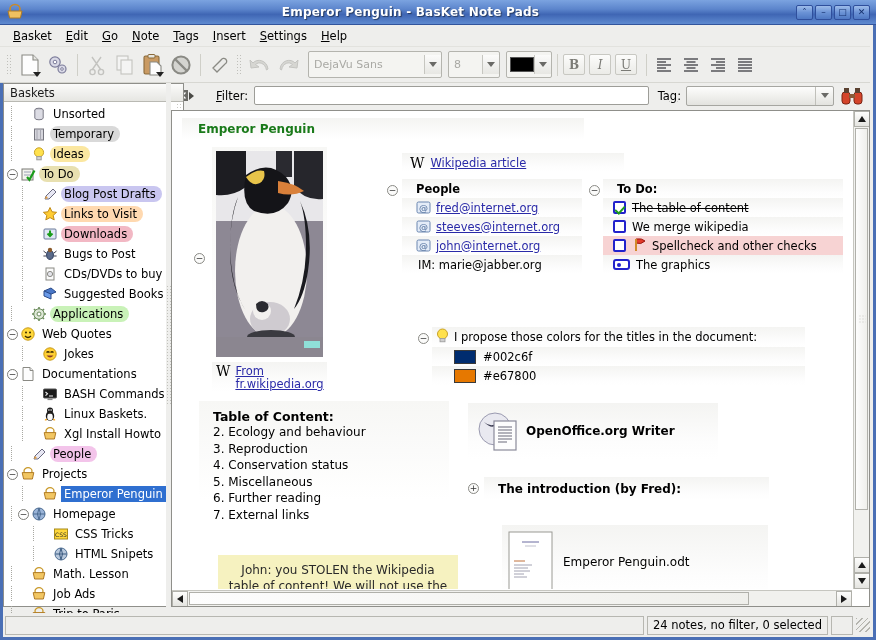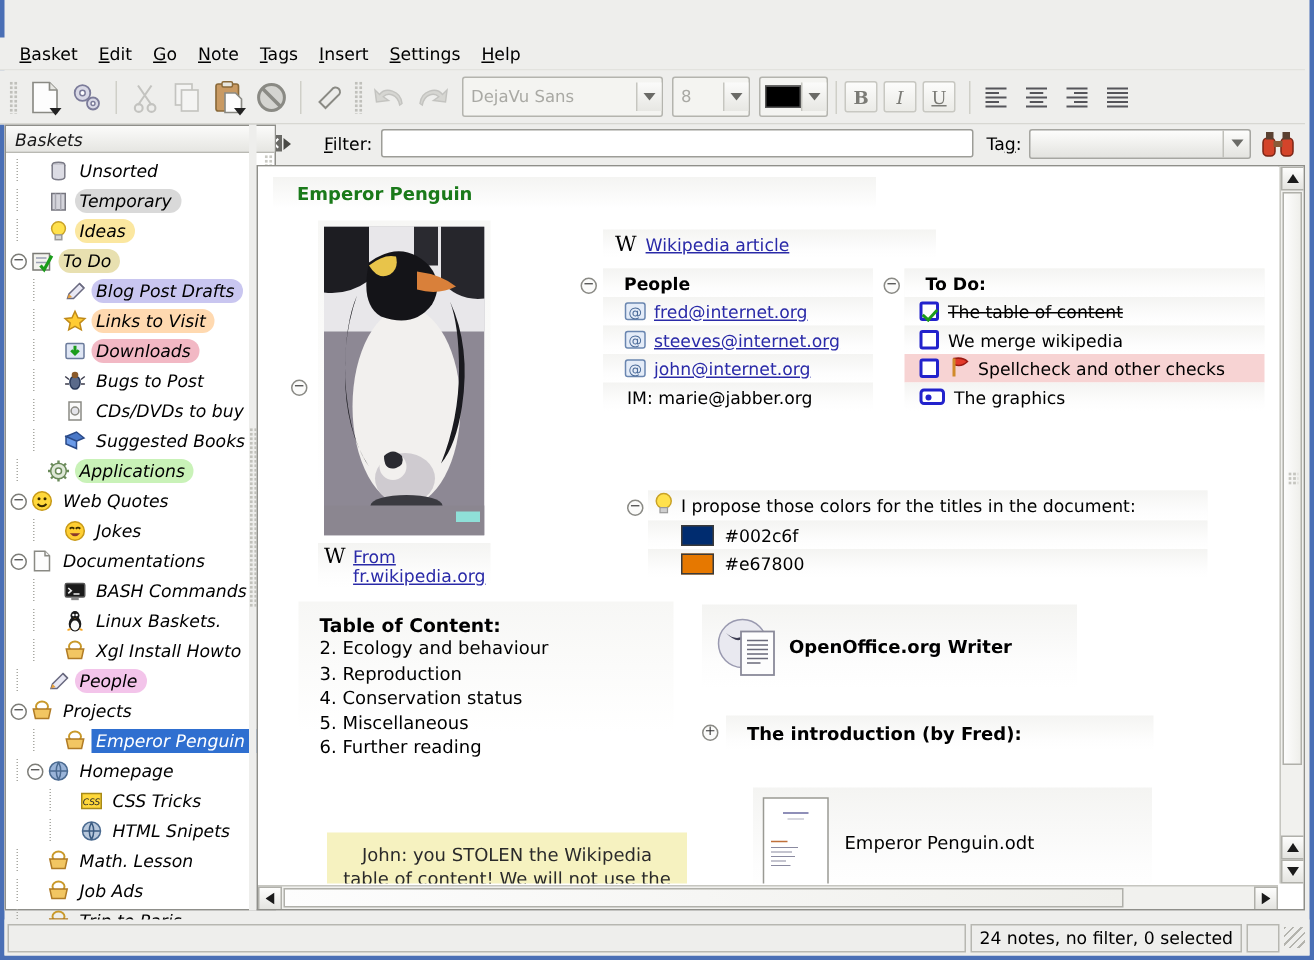--- a/index.html
+++ b/index.html
@@ -116,21 +116,21 @@
   .tag-label { margin: 0 5px 0 9px; font-size: 11.5px; }
   .tag-combo {
     width: 148px; height: 20px; border: 1px solid #a6a6a1; border-radius: 2px;
     background: linear-gradient(180deg,#fdfdfc,#e3e3df);
     display: flex; align-items: center;
   }
 
   
   .baskets-panel {
     position: absolute; left: 3px; top: 83px; width: 181px; height: 524px;
-    background: #ffffff; border: 1px solid #8f8f8a; font-style: italic;
+    background: #ffffff; border: 1px solid #8f8f8a;
   }
   .baskets-header {
     height: 18px; background: linear-gradient(180deg,#fbfbfa,#e6e6e2);
     border-bottom: 1px solid #b9b9b3; display:flex; align-items:center;
     padding-left: 6px; font-size: 11.5px; color: #1a1a1a;
   }
   .tree { padding: 2px 0 0 0; position: relative; }
   .trow {
     height: 20px; display: flex; align-items: center;
     font-size: 11.5px; color: #000; position: relative; white-space: nowrap;
@@ -252,20 +252,35 @@
     background-image: repeating-linear-gradient(135deg,#b4b4ae 0 1px, transparent 1px 4px);
   }
 </style>
 </head>
 <body>
 
 <div id="app">
 
   <div class="win-frame"></div>
 
+  <div class="titlebar">
+    <div class="title-icon">
+      <svg width="20" height="18" viewBox="0 0 20 18">
+        <ellipse cx="10" cy="6" rx="5" ry="4.5" fill="none" stroke="#c98a2a" stroke-width="1.6"></ellipse>
+        <path d="M3 8 h14 l-1.6 7 h-10.8 z" fill="#f0c060" stroke="#b07b25" stroke-width="1"></path>
+      </svg>
+    </div>
+    <div class="title-text">Emperor Penguin - BasKet Note Pads</div>
+    <div class="title-buttons">
+      <div class="tbtn">˄</div>
+      <div class="tbtn">–</div>
+      <div class="tbtn">□</div>
+      <div class="tbtn">✕</div>
+    </div>
+  </div>
 
   <div class="menubar" id="menubar">
       <div class="menu-item"><u>B</u>asket</div>
       <div class="menu-item"><u>E</u>dit</div>
       <div class="menu-item"><u>G</u>o</div>
       <div class="menu-item"><u>N</u>ote</div>
       <div class="menu-item"><u>T</u>ags</div>
       <div class="menu-item"><u>I</u>nsert</div>
       <div class="menu-item"><u>S</u>ettings</div>
       <div class="menu-item"><u>H</u>elp</div>
@@ -823,20 +838,21 @@
       </div>
 
       <div class="note toc-note" style="left:27px; top:290px; width:250px;">
         <b>Table of Content:</b>
         <div id="toc-items">
             <div>2. Ecology and behaviour</div>
             <div>3. Reproduction</div>
             <div>4. Conservation status</div>
             <div>5. Miscellaneous</div>
             <div>6. Further reading</div>
+            <div>7. External links</div>
           </div>
       </div>
 
       <div class="note yellow-note" style="left:46px; top:444px; width:240px;">John: you STOLEN the Wikipedia table of content! We will not use the same</div>
 
       <div class="note" style="left:296px; top:292px; width:250px;">
         <div class="note-row" style="padding:6px 6px;">
           <span style="width:48px;height:44px;display:inline-block;margin-right:4px;">
             <svg width="48" height="44" viewBox="0 0 48 44">
               <circle cx="21" cy="20" r="16" fill="#e9e9f0" stroke="#9a9ab0" stroke-width="1"></circle>

